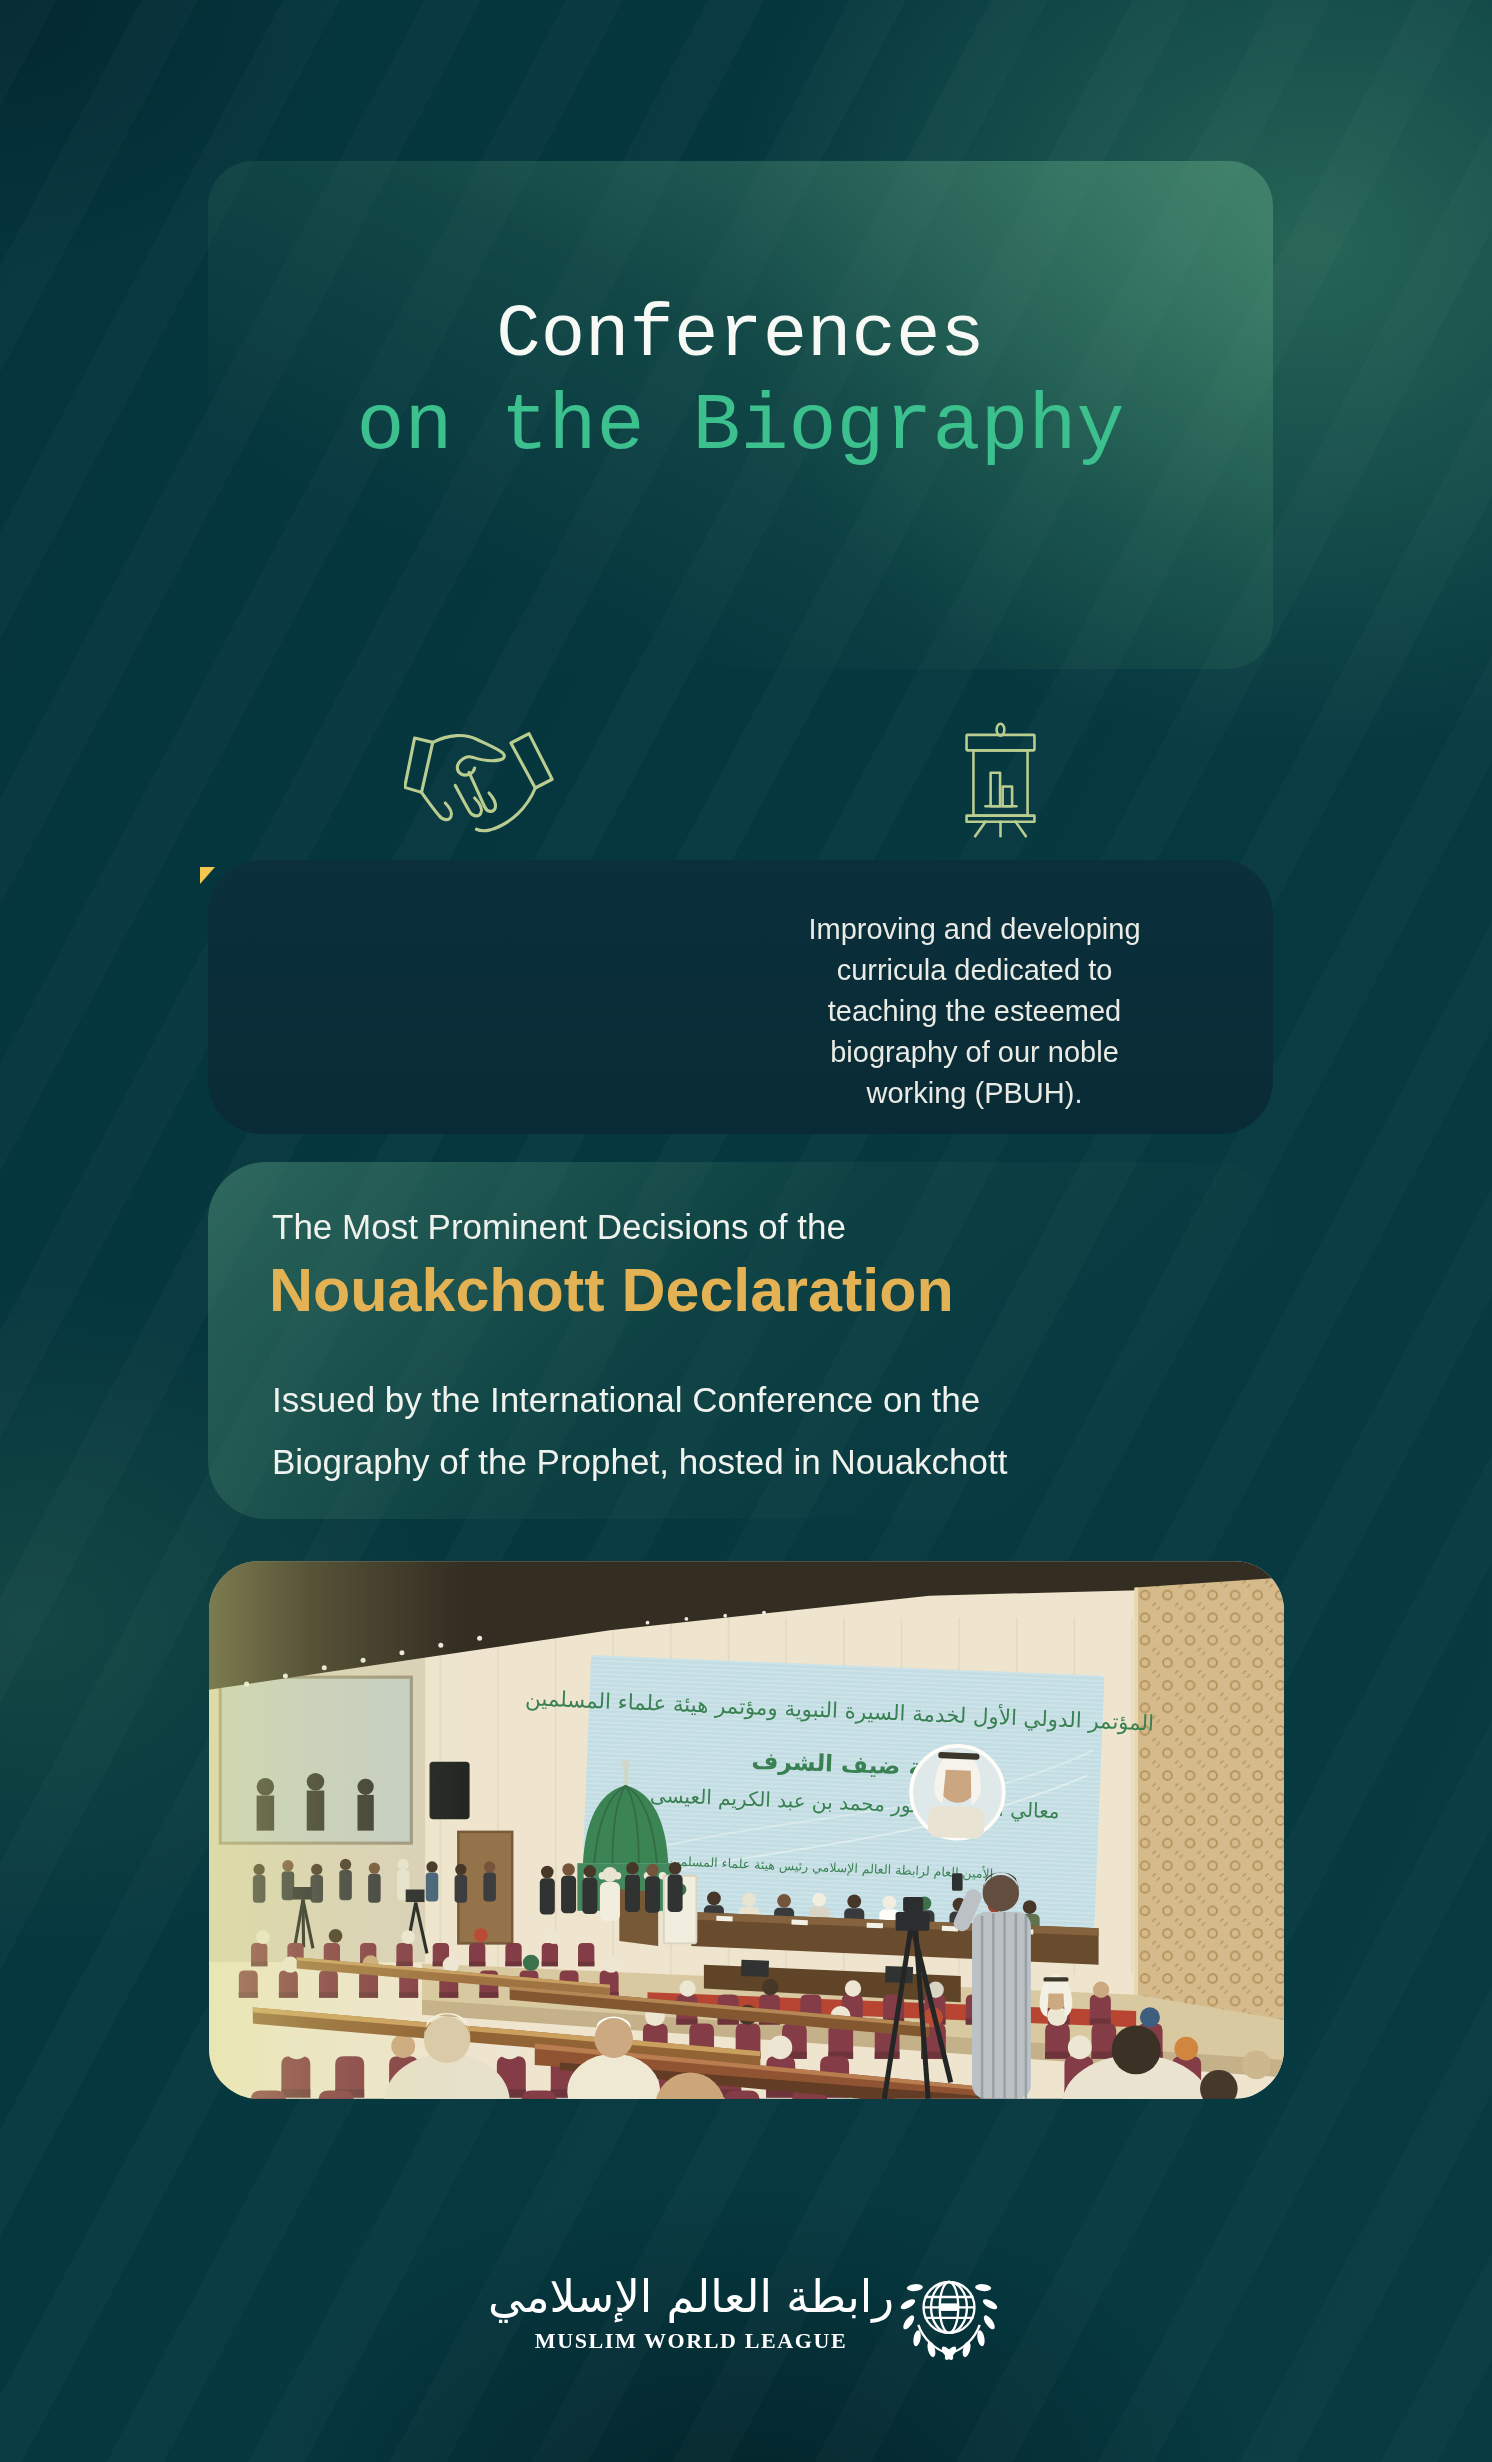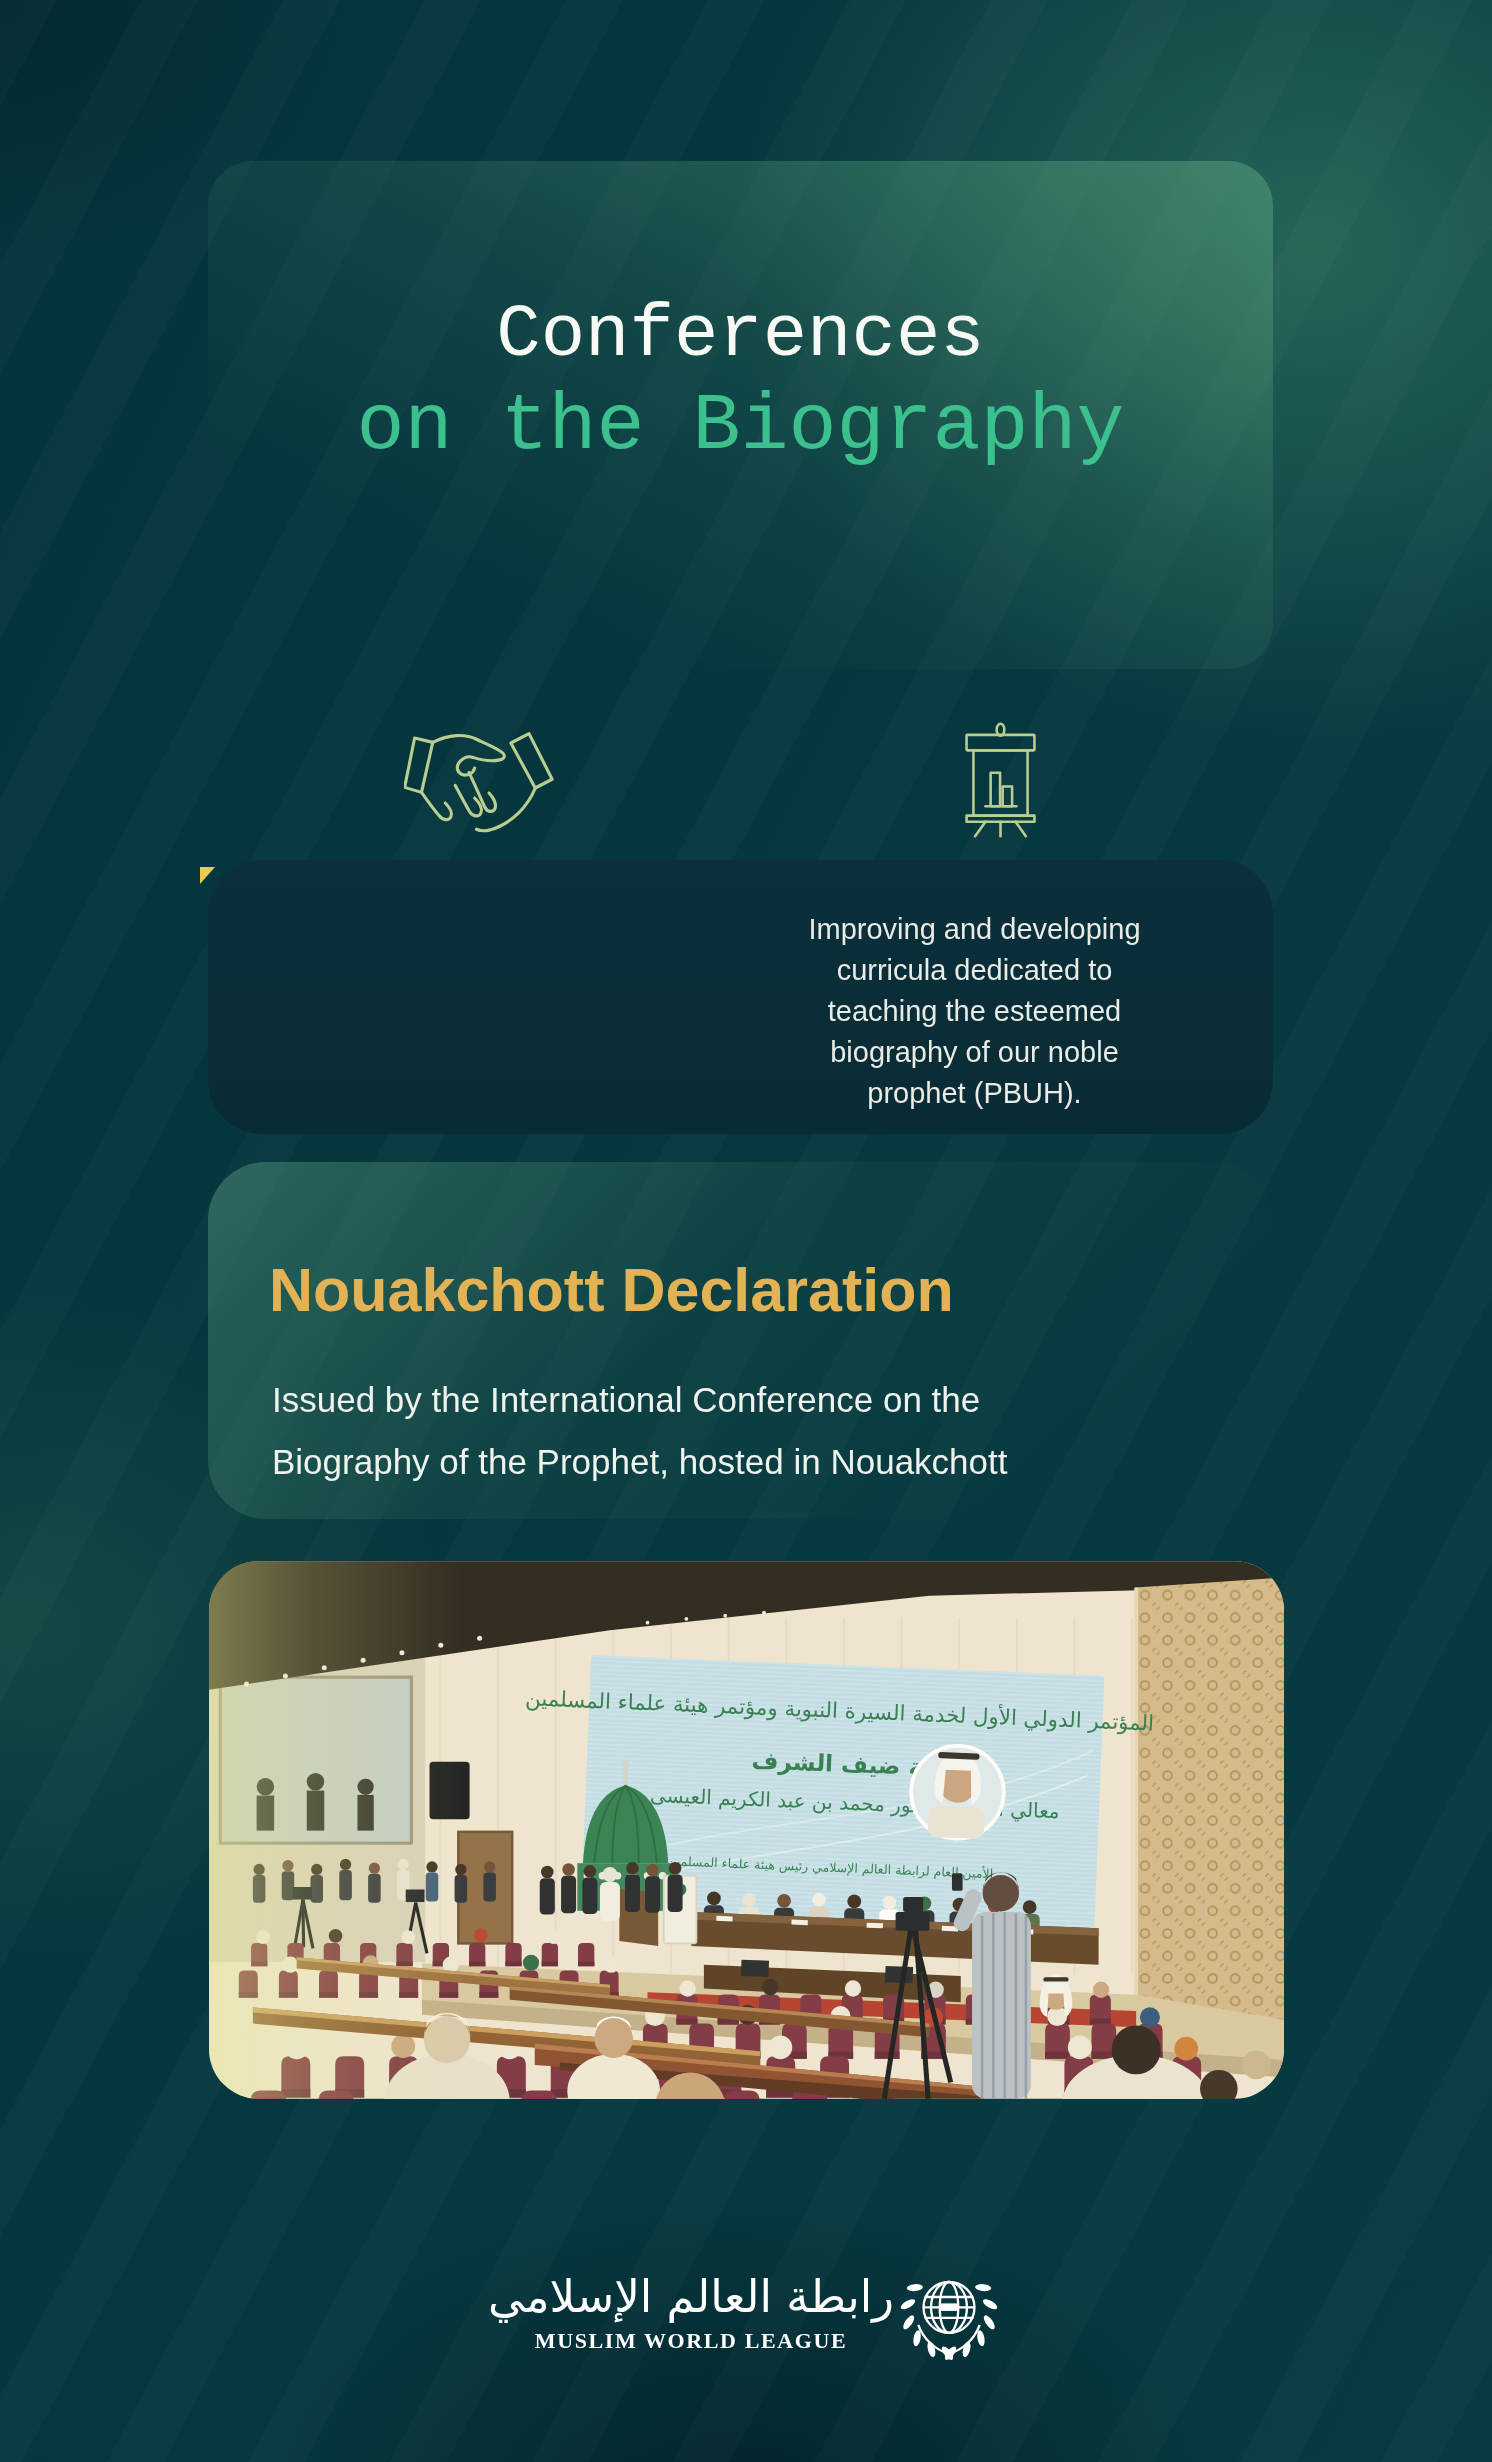--- a/index.html
+++ b/index.html
@@ -89,25 +89,26 @@
     <line x1="120" y1="232" x2="144" y2="266"></line>
     <line x1="85" y1="232" x2="85" y2="266"></line>
   </svg>
 </div>
 
 <div class="card values-card">
   <div class="value-text value-2">Improving and developing
 curricula dedicated to
 teaching the esteemed
 biography of our noble
-prophet (PBUH).</div>
+working (PBUH).</div>
 </div>
 <div class="accent-triangle"></div>
 
 <div class="card decl-card">
+  <div class="decl-kicker">The Most Prominent Decisions of the</div>
   <div class="decl-title">Nouakchott Declaration</div>
   <div class="decl-sub">Issued by the International Conference on the
 Biography of the Prophet, hosted in Nouakchott</div>
 </div>
 
 <div class="card photo-card">
   <svg width="1075" height="538" viewBox="0 0 1716 858">
     <defs>
       <pattern id="orn" width="36" height="36" patternUnits="userSpaceOnUse">
         <rect width="36" height="36" fill="#D3B88A"></rect>

